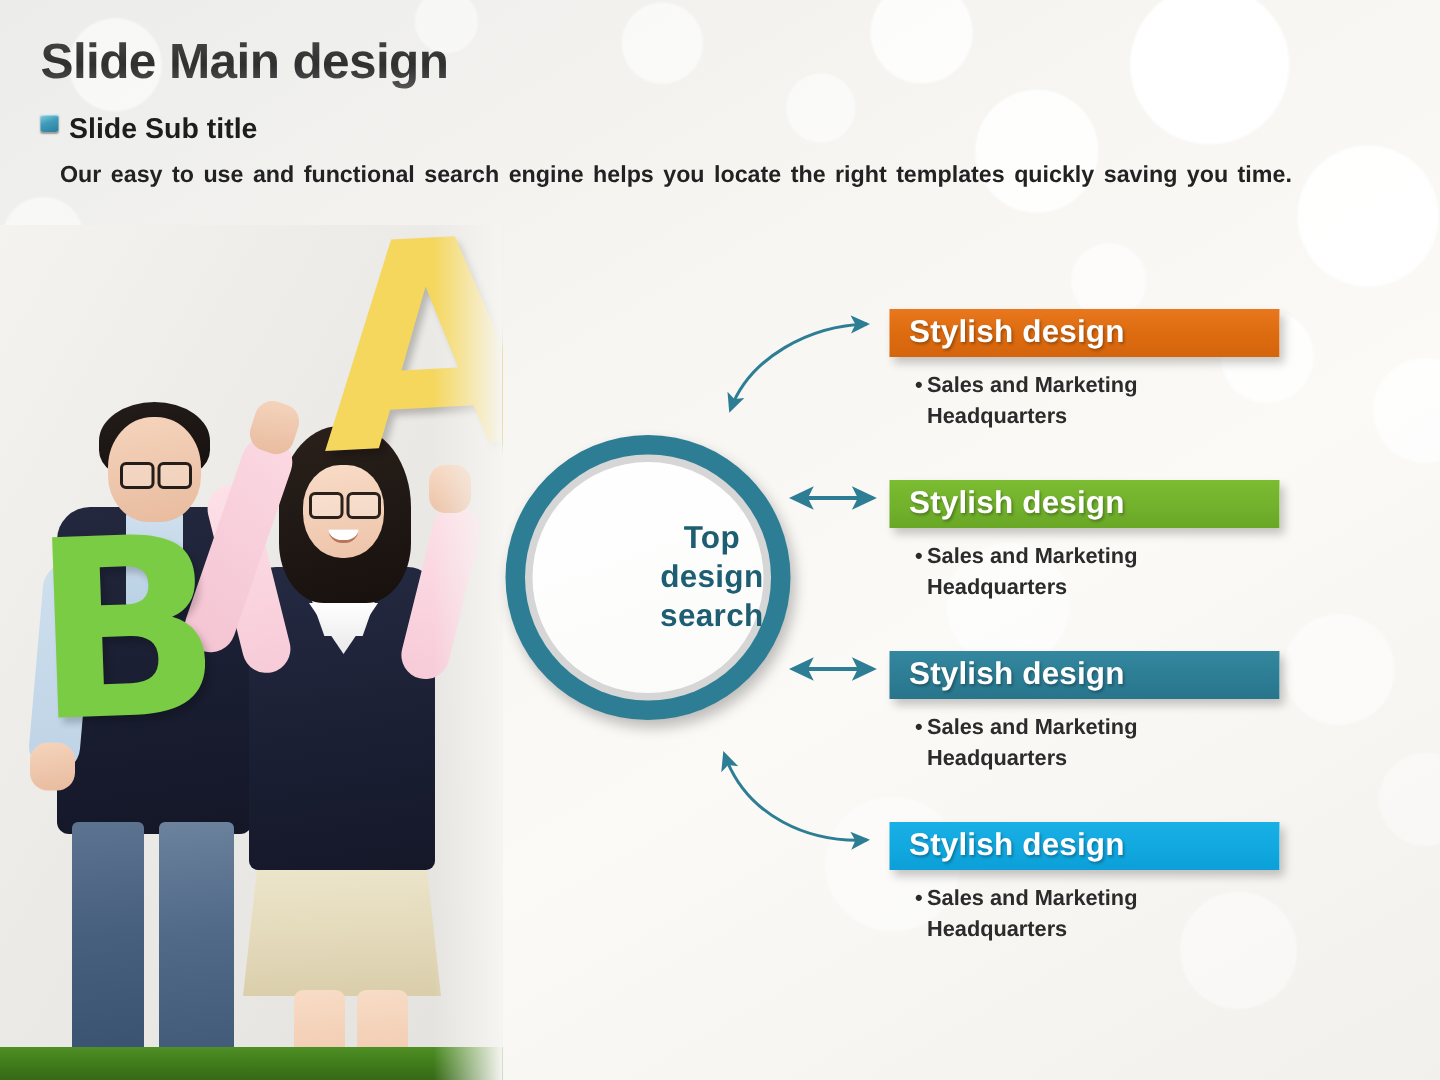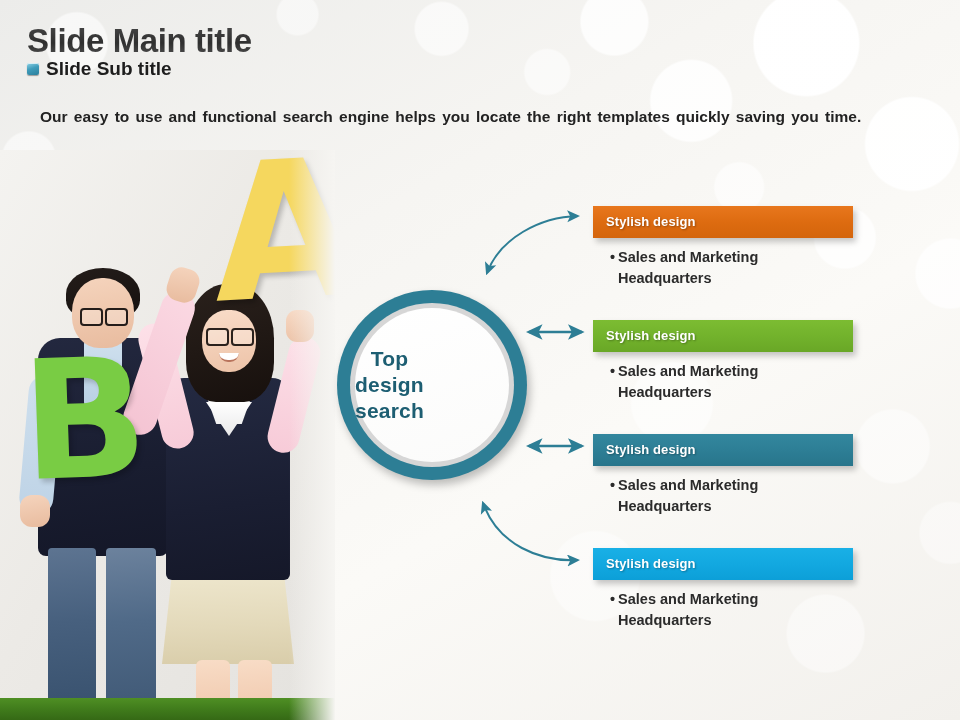--- a/index.html
+++ b/index.html
@@ -37,21 +37,21 @@
   #hdr{position:absolute;left:0;top:0;width:960px;}
   .main-title{
     position:absolute;left:27px;top:22px;
     font-size:33px;font-weight:bold;letter-spacing:-.4px;
     color:#3c3c3c;
     background:linear-gradient(180deg,#4a4a4a 0%,#2f2f2f 55%,#565656 100%);
     -webkit-background-clip:text;background-clip:text;
     -webkit-text-fill-color:transparent;
     white-space:nowrap;
   }
-  .sub-row{position:absolute;left:27px;top:58px;display:flex;align-items:center;gap:7px;}
+  .sub-row{position:absolute;left:27px;top:76px;display:flex;gap:7px;}
   .sq-bullet{
     width:12px;height:12px;border-radius:2px;
     background:linear-gradient(160deg,#8fd3e6 0%,#3f9cbb 45%,#2b7f9c 100%);
     box-shadow:0 1px 1px rgba(0,0,0,.35), inset 0 1px 0 rgba(255,255,255,.7);
     flex:none;
   }
   .sub-title{font-size:19px;font-weight:bold;color:#1d1d1d;white-space:nowrap;}
   .body-text{
     position:absolute;left:40px;top:106px;width:870px;
     font-size:15.5px;font-weight:bold;color:#222;line-height:1.48;
@@ -143,34 +143,34 @@
   
   #circle{
     position:absolute;left:337px;top:290px;width:190px;height:190px;
     border-radius:50%;
     background:#2d7e95;
     box-shadow:3px 5px 9px rgba(0,0,0,.25);
   }
   #circle .ring2{position:absolute;inset:13px;border-radius:50%;background:#d6d6d6;}
   #circle .inner{position:absolute;inset:18px;border-radius:50%;
     background:linear-gradient(160deg,#ffffff 0%,#fbfbfa 100%);
-    display:flex;align-items:center;justify-content:flex-start;}
+    display:flex;align-items:center;justify-content:flex-end;}
   #circle .ctext{
     text-align:center;font-size:21px;font-weight:bold;line-height:1.24;
     color:#1d5e72;letter-spacing:.2px;
   }
 
   
   #arrows{position:absolute;left:0;top:0;width:960px;height:720px;pointer-events:none;}
 
   
   .item{position:absolute;left:593px;width:260px;}
   .bar{
     position:relative;height:32px;line-height:32px;
-    padding-left:13px;color:#ffffff;font-size:13px;font-weight:bold;
+    padding-left:13px;color:#ffffff;font-size:21px;font-weight:bold;
     letter-spacing:.1px;white-space:nowrap;
     box-shadow:3px 4px 6px rgba(0,0,0,.22);
     text-shadow:1px 1px 2px rgba(0,0,0,.30);
   }
   .item.i1 .bar{background:linear-gradient(180deg,#e8771d 0%,#dd6b10 52%,#d4650c 100%);}
   .item.i2 .bar{background:linear-gradient(180deg,#7cbc32 0%,#72b22c 52%,#69a726 100%);}
   .item.i3 .bar{background:linear-gradient(180deg,#33879e 0%,#2d7e95 52%,#28758b 100%);}
   .item.i4 .bar{background:linear-gradient(180deg,#19b0e6 0%,#12a8e0 52%,#0c9fd8 100%);}
   .desc{
     margin-top:9px;margin-left:17px;
@@ -222,21 +222,21 @@
 
     <div class="letter-a">A</div>
     <div class="letter-b">B</div>
     <div class="boy-handL"></div>
 
     <div class="grass"></div>
     <div class="fadeR"></div>
   </div>
 
   <div id="hdr">
-    <div class="main-title">Slide Main title</div>
+    <div class="main-title">Slide Main design</div>
     <div class="sub-row">
       <span class="sq-bullet"></span>
       <span class="sub-title">Slide Sub title</span>
     </div>
     <div class="body-text">Our easy to use and functional  search engine  helps you locate the right templates quickly saving  you time.</div>
   </div>
 
   <div id="circle">
     <div class="ring2"></div>
     <div class="inner">

